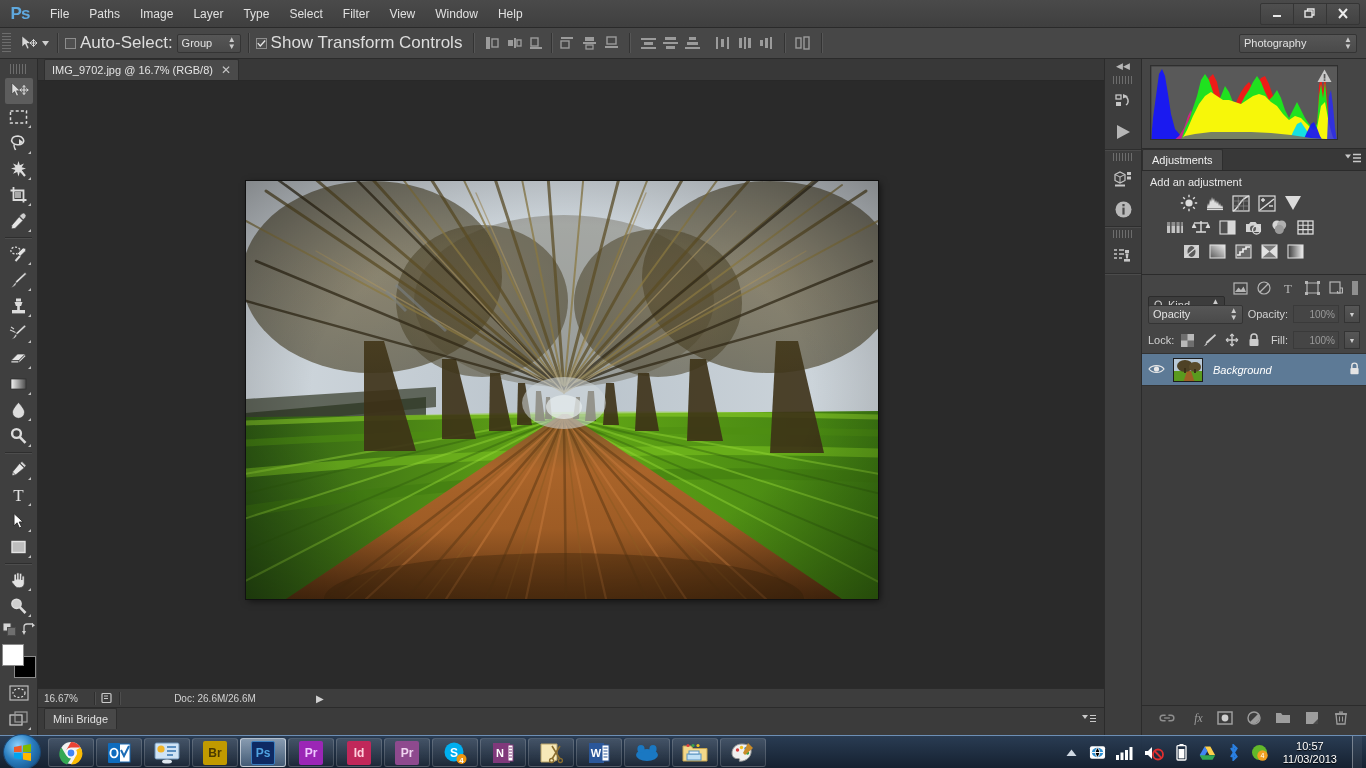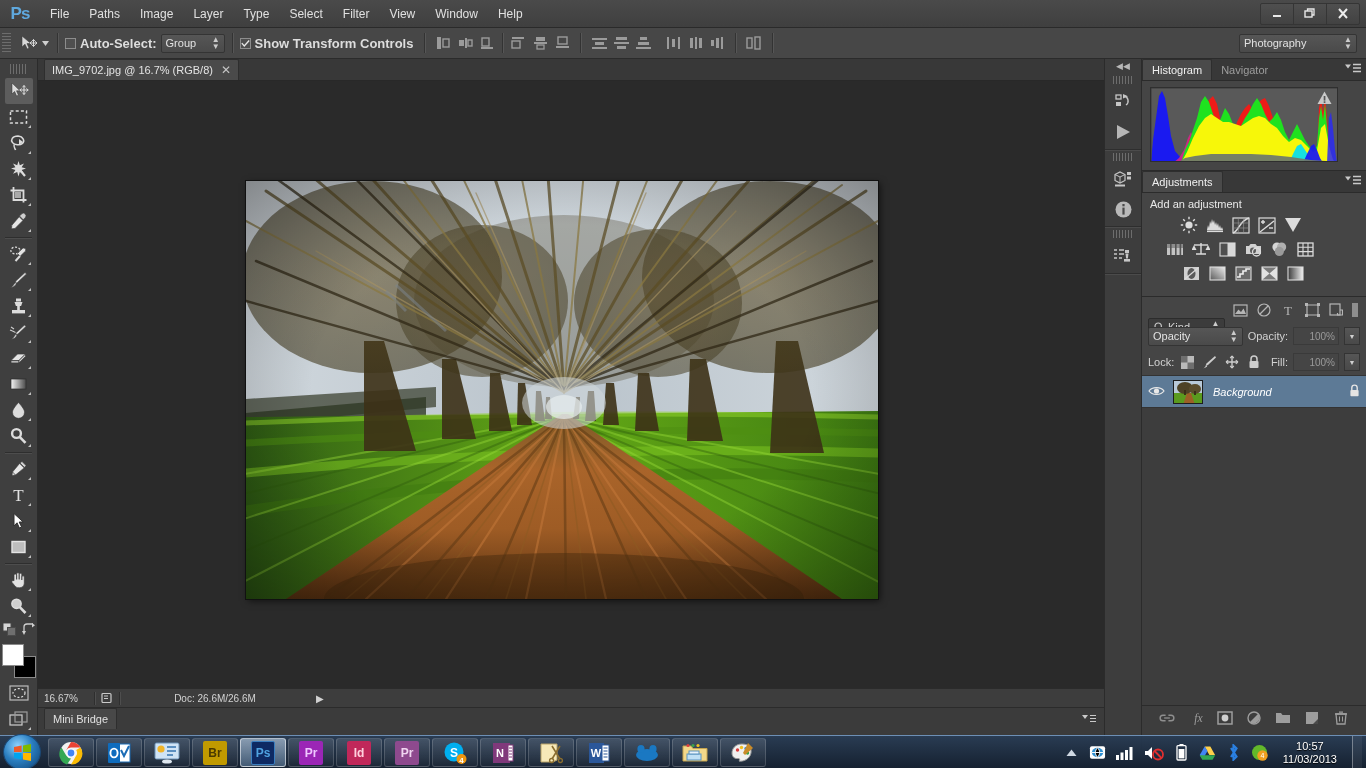--- a/index.html
+++ b/index.html
@@ -21,21 +21,21 @@
   .winbtn:first-child { border-radius:2px 0 0 2px; }
   .winbtn:last-child { border-radius:0 2px 2px 0; }
 
   
   #optionsbar { position:absolute; left:0; top:28px; width:1366px; height:31px;
     background:#474747; border-bottom:1px solid #2b2b2b; display:flex; align-items:center; }
   .grip { width:9px; height:20px; margin:0 4px 0 2px;
     background:repeating-linear-gradient(to bottom,#6d6d6d 0 1px,transparent 1px 3px); }
   .opt-tool { width:26px; height:22px; display:flex; align-items:center; justify-content:center; }
   .vsep { width:1px; height:20px; background:#333; margin:0 7px; box-shadow:1px 0 0 #565656; }
-  .opt-label { font-size:13px; color:#ddd; margin:0 4px;font-weight:bold; }
+  .opt-label { font-size:17px; color:#ddd; margin:0 4px; }
   .cbox { width:11px; height:11px; border:1px solid #8d8d8d; background:#4f4f4f;
     display:inline-flex; align-items:center; justify-content:center; }
   .select { height:19px; background:linear-gradient(#565656,#4a4a4a); border:1px solid #343434;
     border-radius:2px; display:inline-flex; align-items:center; padding:0 4px; color:#e2e2e2;
     font-size:11px; }
   .spin { margin-left:auto; padding-left:6px; font-size:8px; line-height:7px; color:#ccc; }
   .align-ico { width:22px; height:20px; display:flex; align-items:center; justify-content:center; }
 
   
   #toolbar { position:absolute; left:0; top:59px; width:38px; height:690px; background:#3f3f3f;
@@ -761,30 +761,20 @@
       <path d="M12.5 6.5 h3 l-.6 5 h-1.8 z" fill="#c6c6c6"></path>
       <rect x="11" y="12" width="6" height="2.6" fill="#c6c6c6"></rect>
     </svg>
   </div>
   <div class="rail-sep"></div>
 </div>
 
 <div id="dock">
 
   <div class="pgroup">
-    <div class="ptabs">
-      <div class="ptab active">Histogram</div>
-      <div class="ptab">Navigator</div>
-      <div class="pmenu">
-        <svg width="16" height="11" viewBox="0 0 16 11">
-            <polygon points="0,1.5 6,1.5 3,5.5" fill="#c9c9c9"></polygon>
-            <path d="M8 1.5 h8 M8 5 h8 M8 8.5 h8" stroke="#c9c9c9" stroke-width="1.3"></path>
-          </svg>
-      </div>
-    </div>
     <div class="pbody" id="histwrap">
       <div id="histbox">
         <svg width="188" height="75" viewBox="0 0 188 75">
           <rect width="188" height="75" fill="#595959"></rect>
 
           <path d="M0 75 L2 52 L5 30 L8 8 L11 3 L14 10 L17 28 L20 48 L24 63 L30 70 L36 73 L44 75 Z" fill="#1a1af0"></path>
 
           <path d="M22 75 L28 70 L33 62 L37 50 L40 44 L43 52 L46 60 L50 68 L56 73 Z" fill="#d4238c" opacity=".9"></path>
 
           <path d="M34 75 L38 52 L42 46 L46 52 L50 36 L54 22 L58 12 L62 8 L66 16 L70 34 L74 50 L78 58 L82 46 L86 34 L90 26 L94 20 L98 16 L102 22 L106 18 L110 12 L114 10 L118 18 L122 30 L126 42 L130 52 L134 60 L138 64 L142 58 L146 52 L150 58 L154 64 L158 68 L162 72 L166 66 L168 20 L170 10 L172 24 L174 8 L176 30 L178 52 L180 66 L184 75 Z" fill="#ee1c18"></path>

